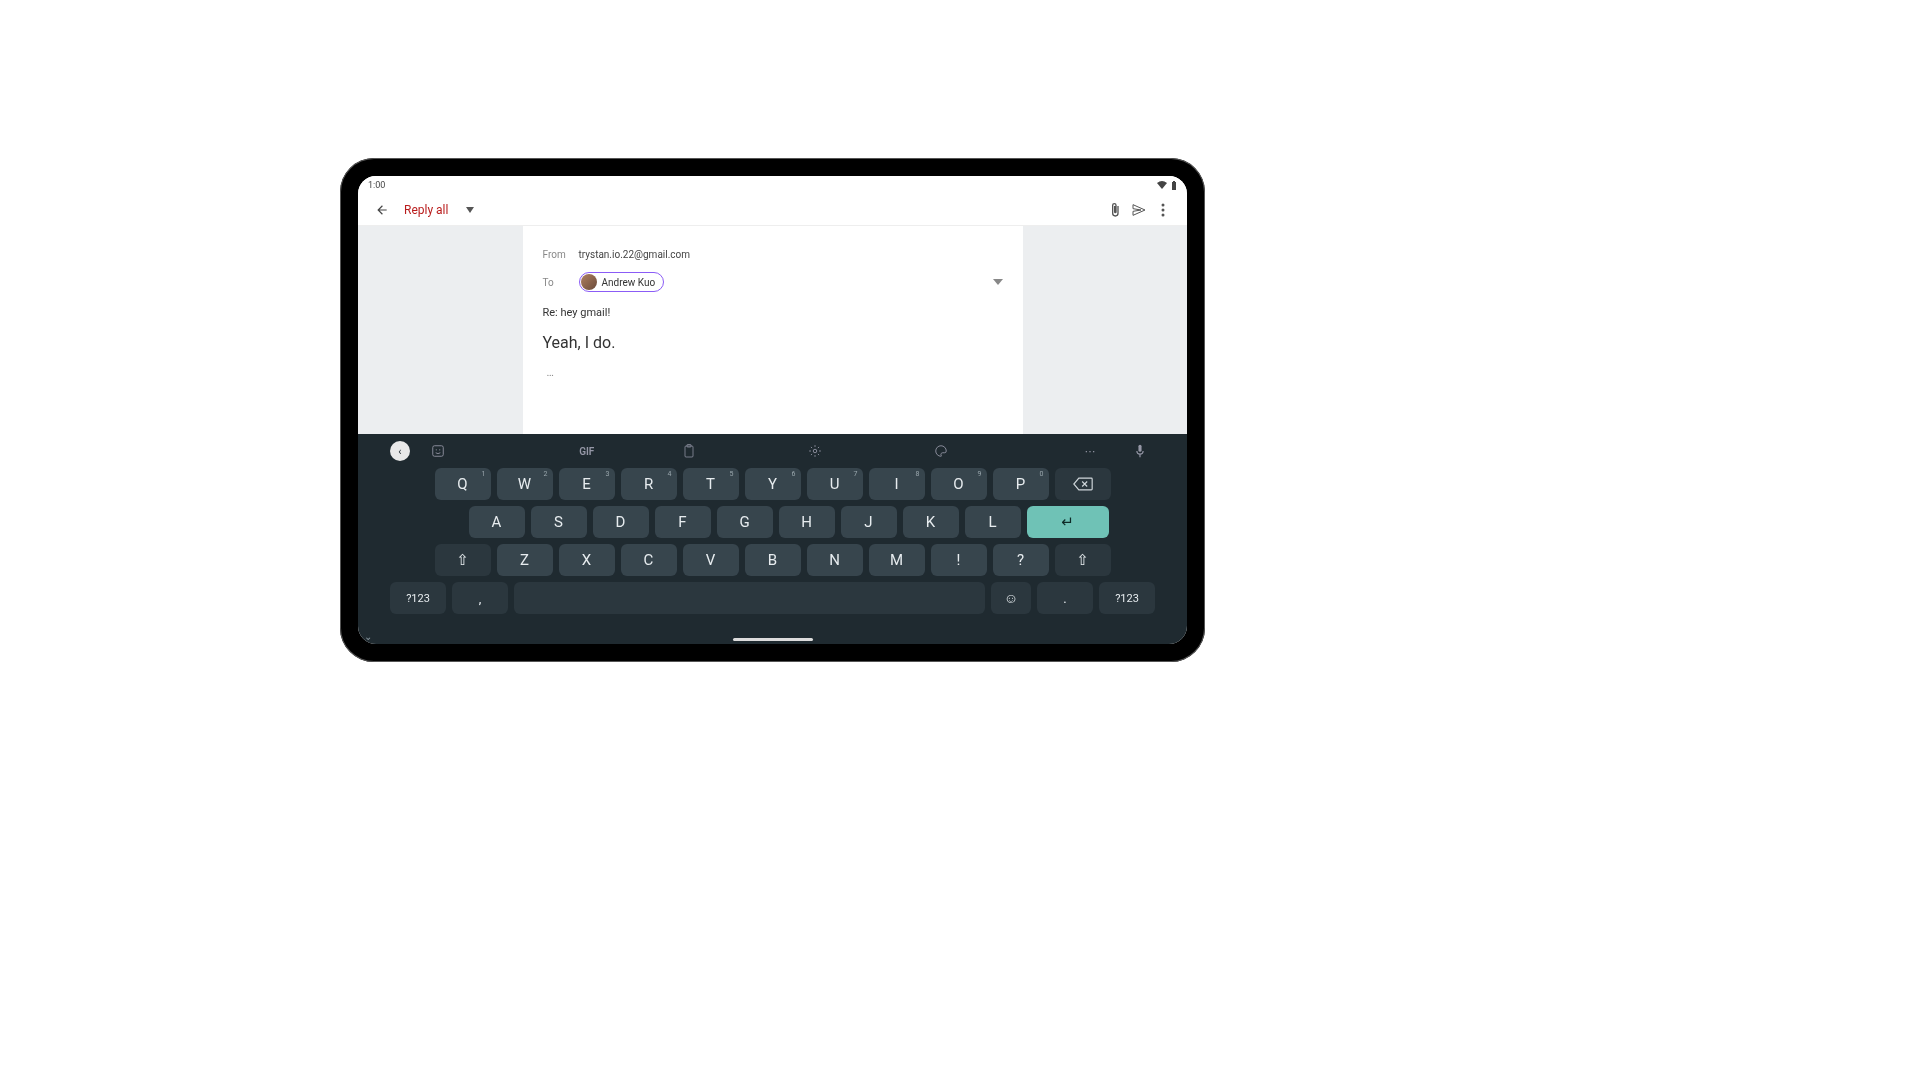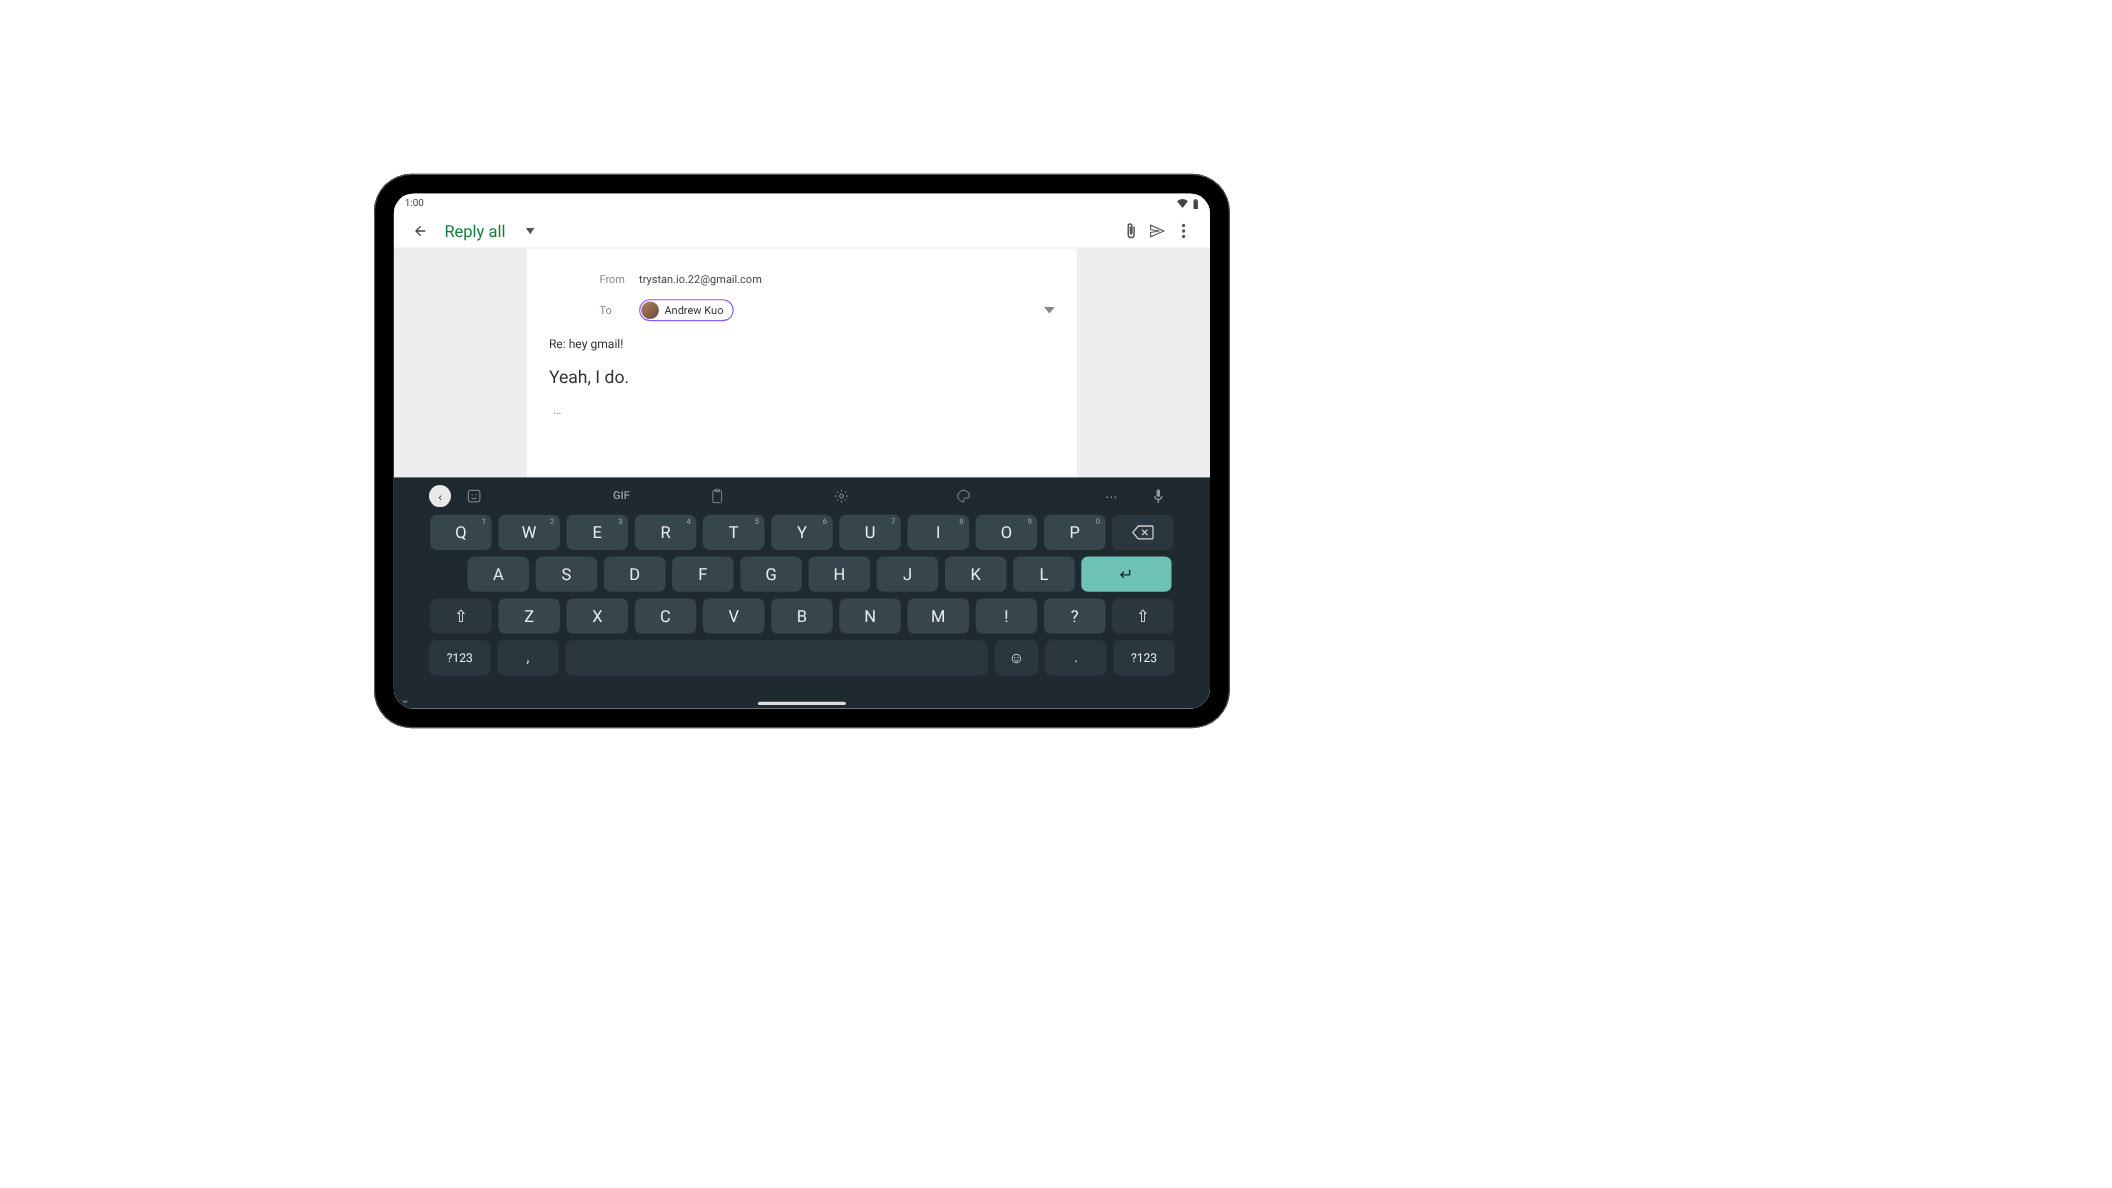--- a/index.html
+++ b/index.html
@@ -3,21 +3,21 @@
 <meta charset="utf-8">
 <style>
   * { box-sizing: border-box; margin: 0; padding: 0; font-family: Roboto, Arial, sans-serif; }
   html, body { width: 1920px; height: 1080px; background: #ffffff; }
 
   
   .tablet {
     position: absolute;
     left: 340px;
     top: 158px;
-    width: 778px;
+    width: 865px;
     height: 504px;
     background: #000;
     border-radius: 34px;
     padding: 18px;
     box-shadow: 0 0 0 1px #555 inset;
   }
   .screen {
     width: 100%; height: 100%;
     background: #ffffff;
     border-radius: 18px;
@@ -42,42 +42,42 @@
 
   
   .appbar {
     height: 32px;
     background: #fff;
     display: flex;
     align-items: center;
     padding: 0 12px;
     border-bottom: 1px solid #eee;
   }
-  .appbar .title { font-size: 15px; color: #15803d; margin-left: 10px; }
+  .appbar .title { font-size: 12px; color: #b91c1c; margin-left: 10px; }
   .appbar .dropdown-caret { margin-left: 10px; }
   .appbar-spacer { flex: 1; }
   .icon-btn { width: 24px; height: 24px; display:flex; align-items:center; justify-content:center; color:#555; cursor:pointer; }
 
   
   .content-bg {
     flex: 1;
     background: #eceef0;
     display: flex;
     justify-content: center;
     overflow: hidden;
   }
   .compose-card {
     width: 500px;
     background: #fff;
     margin-top: 0;
     padding: 14px 20px 40px 20px;
     font-size: 11px;
     color: #333;
   }
-  .field-row { display: flex; align-items: center; min-height: 28px; border-bottom: 0px solid #eee; margin-left: 46px; }
+  .field-row { display: flex; align-items: center; min-height: 28px; border-bottom: 0px solid #eee; }
   .field-label { width: 36px; color: #888; font-size: 10px; }
   .field-value { font-size: 10px; color: #444; text-align: right; }
   .chip {
     display: inline-flex; align-items: center;
     border: 1px solid #8b5cf6;
     border-radius: 12px;
     padding: 1px 8px 1px 1px;
     font-size: 10px;
     gap: 5px;
   }

